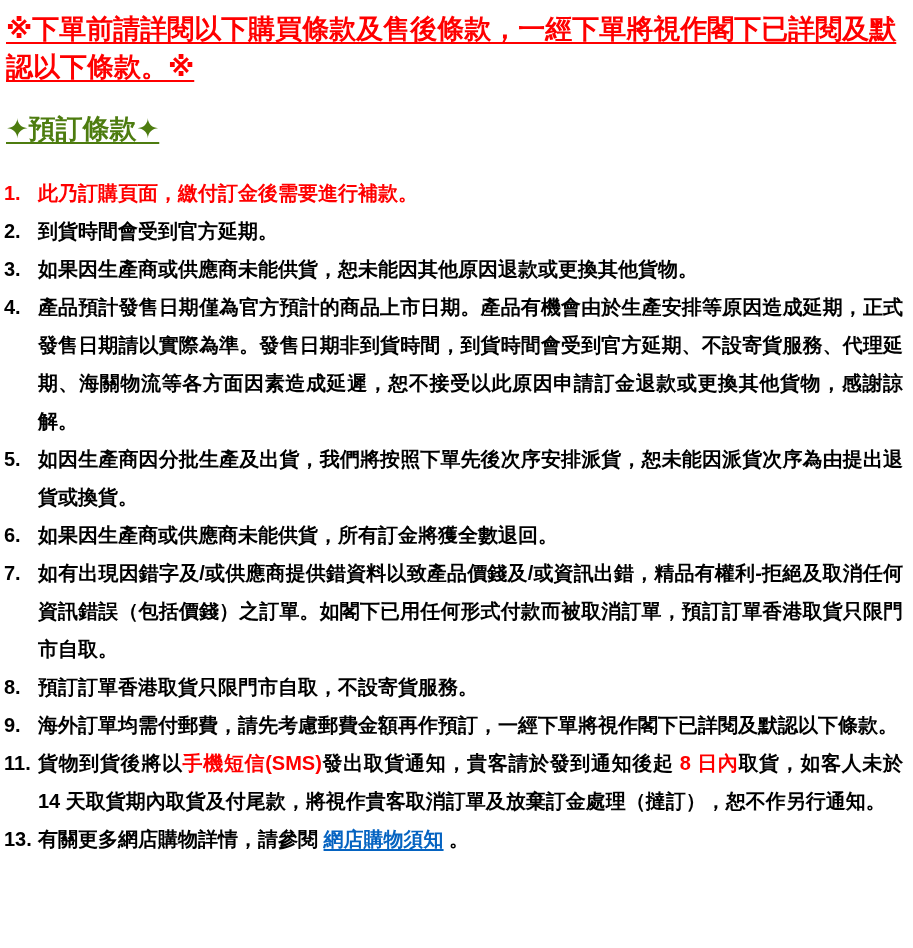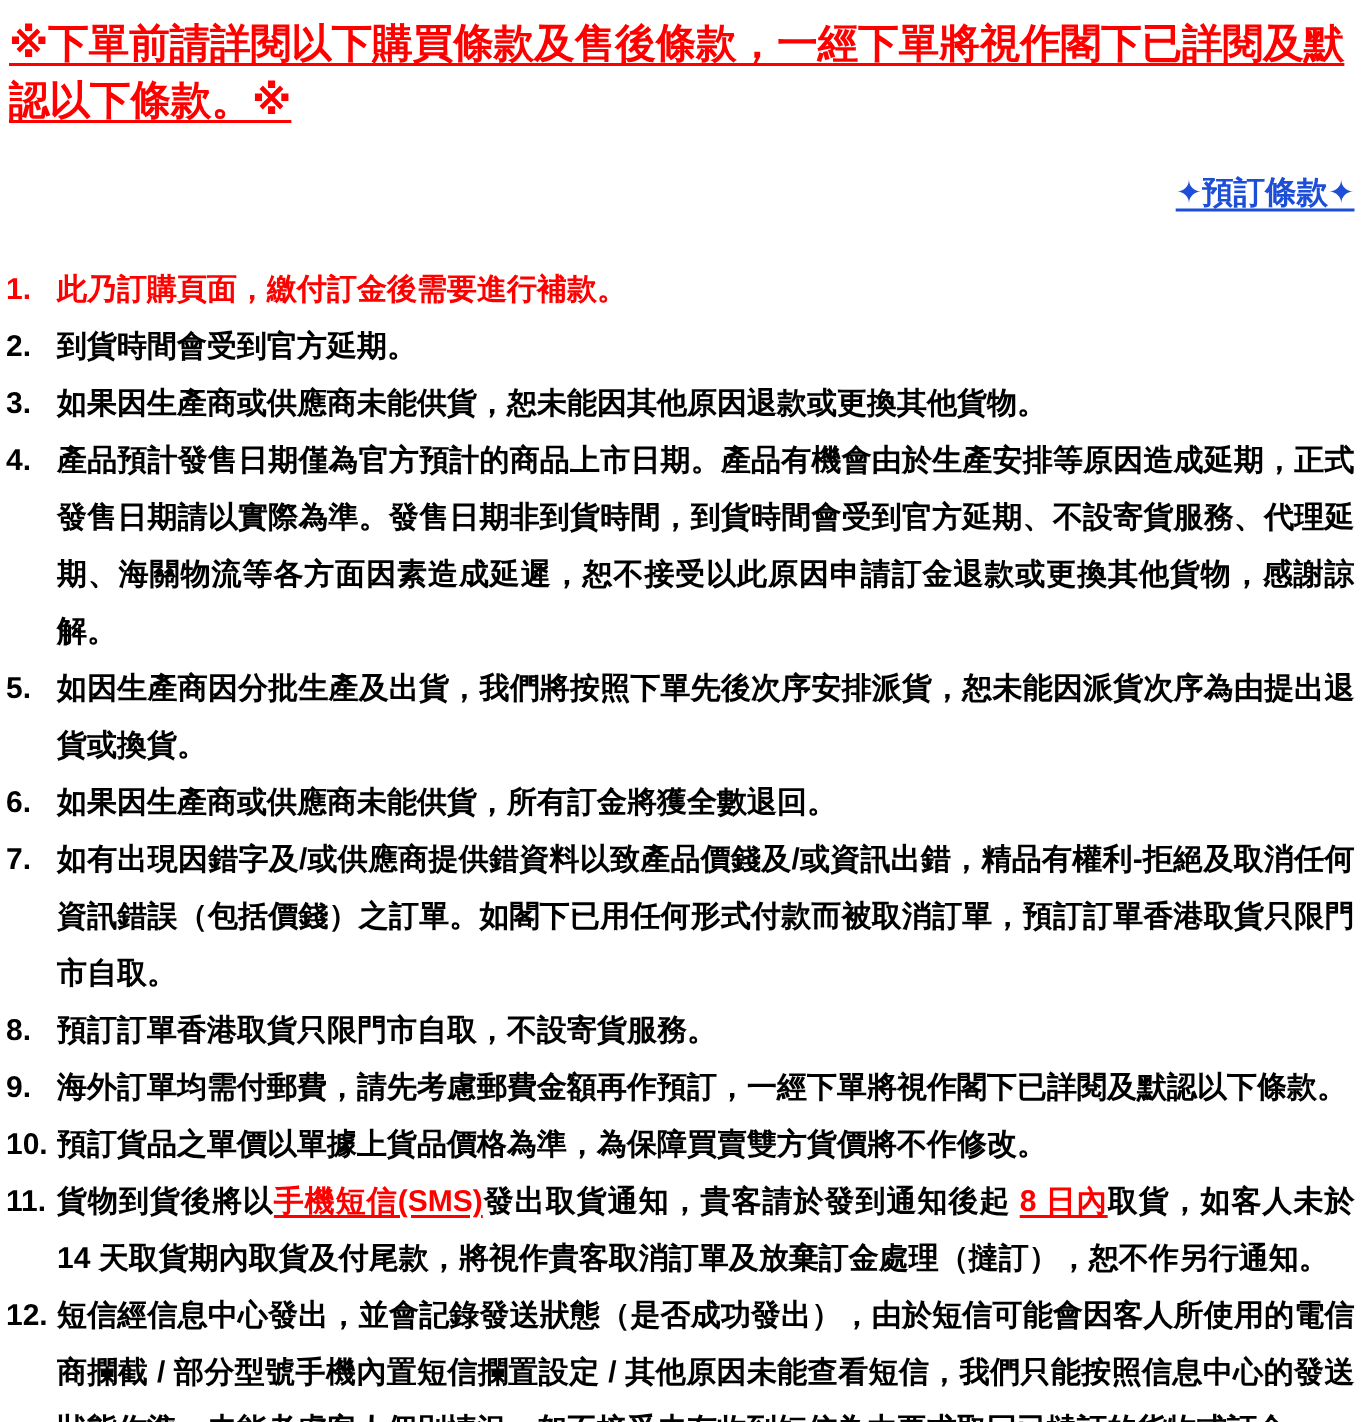--- a/index.html
+++ b/index.html
@@ -21,42 +21,40 @@
     }
     .notice {
       margin: 0 0 24px 2px;
       font-size: 27px;
       color: #ff0000;
       text-decoration: underline;
       text-underline-offset: 4px;
     }
     .section-title {
       margin: 0 0 26px 2px;
-      font-size: 21px;
-      color: #1d4ed8;
+      font-size: 27px;
+      color: #4d7c0f;
       text-decoration: underline;
       text-underline-offset: 4px;
-      text-align: right;
     }
     .terms { }
     .term {
       display: flex;
       align-items: flex-start;
     }
     .term .num {
       flex: 0 0 34px;
     }
     .term .txt {
       flex: 1;
       text-align: justify;
     }
     .term.red { color: #ff0000; }
     .hl {
       color: #ff0000;
-      text-decoration: underline;
       text-underline-offset: 3px;
     }
     .link {
       color: #0563c1;
       text-decoration: underline;
       text-underline-offset: 3px;
       cursor: pointer;
     }
   </style>
 </head>
@@ -108,34 +106,26 @@
     <div class="term">
       <span class="num">8.</span>
       <div class="txt">預訂訂單香港取貨只限門市自取，不設寄貨服務。</div>
     </div>
 
     <div class="term">
       <span class="num">9.</span>
       <div class="txt">海外訂單均需付郵費，請先考慮郵費金額再作預訂，一經下單將視作閣下已詳閱及默認以下條款。</div>
     </div>
 
-    <div class="term">
-      <span class="num">10.</span>
-      <div class="txt">預訂貨品之單價以單據上貨品價格為準，為保障買賣雙方貨價將不作修改。</div>
-    </div>
 
     <div class="term">
       <span class="num">11.</span>
       <div class="txt"><span>貨物到貨後將以</span><span class="hl">手機短信(SMS)</span><span>發出取貨通知，貴客請於發到通知後起 </span><span class="hl">8 日內</span><span>取貨，如客人未於 14 天取貨期內取貨及付尾款，將視作貴客取消訂單及放棄訂金處理（撻訂），恕不作另行通知。</span></div>
     </div>
 
-    <div class="term">
-      <span class="num">12.</span>
-      <div class="txt">短信經信息中心發出，並會記錄發送狀態（是否成功發出），由於短信可能會因客人所使用的電信商攔截 / 部分型號手機內置短信攔置設定 / 其他原因未能查看短信，我們只能按照信息中心的發送狀態作準，未能考慮客人個別情況，恕不接受未有收到短信為由要求取回已撻訂的貨物或訂金。</div>
-    </div>
 
     <div class="term">
       <span class="num">13.</span>
       <div class="txt"><span>有關更多網店購物詳情，請參閱 </span><a class="link" href="#">網店購物須知</a><span> 。</span></div>
     </div>
 
   </div>
 </div>
 
 </body></html>

